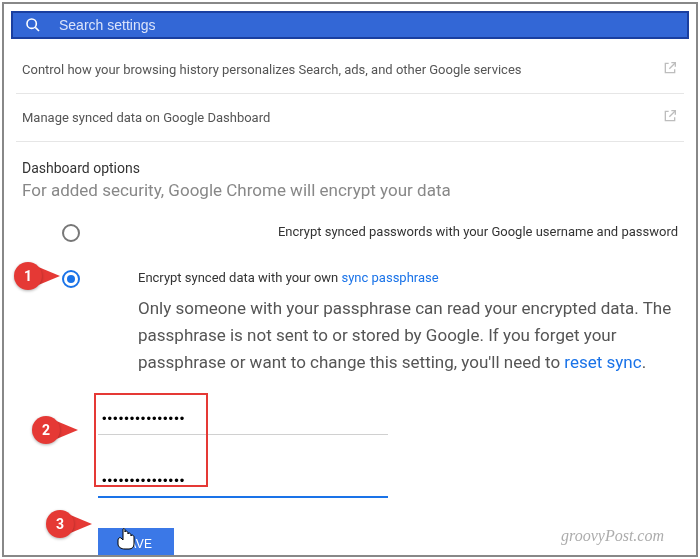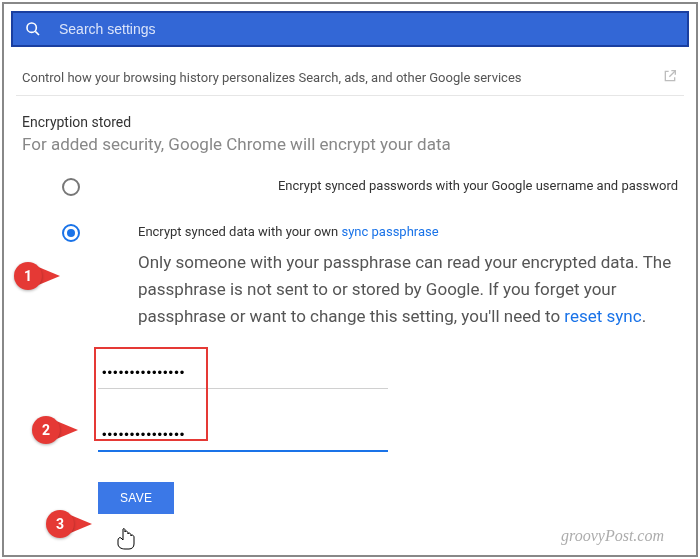--- a/index.html
+++ b/index.html
@@ -19,42 +19,42 @@
     height: 555px;
     margin: 2px;
     position: relative;
     overflow: hidden;
     background: #fff;
   }
   .search-bar {
     background: #3367d6;
     border: 2px solid #1a3fa0;
     margin: 7px;
-    height: 36px;
+    height: 28px;
     display: flex;
     align-items: center;
     padding: 0 12px;
     color: #fff;
   }
   .search-bar .icon { margin-right: 18px; display:flex; align-items:center;}
   .search-bar input {
     background: transparent;
     border: none;
     color: #fff;
     font-size: 14px;
     outline: none;
     flex: 1;
   }
   .search-bar input::placeholder { color: #dbe4fa; }
   .content {
     padding: 0 12px;
   }
   .row {
     border-bottom: 1px solid #e6e6e6;
-    padding: 14px 6px 8px 6px;
+    padding: 14px 6px 14px 6px;
     display: flex;
     align-items: center;
     justify-content: space-between;
     color: #555;
     font-size: 13px;
     gap: 48px;
   }
   .row .ext-icon { color: #bdbdbd; }
   .section-title {
     padding: 18px 6px 4px 6px;
@@ -211,22 +211,32 @@
       <span>Control how your browsing history personalizes Search, ads, and other Google services</span>
       <span class="ext-icon">
         <svg width="16" height="16" viewBox="0 0 24 24" fill="none" stroke="#bdbdbd" stroke-width="2">
           <path d="M14 4h6v6"></path>
             <path d="M20 4l-9 9"></path>
             <path d="M19 14v5H5V5h5"></path>
         </svg>
       </span>
     </div>
 
-
-    <div class="section-title">Encryption stored</div>
+    <div class="row">
+      <span>Manage synced data on Google Dashboard</span>
+      <span class="ext-icon">
+        <svg width="16" height="16" viewBox="0 0 24 24" fill="none" stroke="#bdbdbd" stroke-width="2">
+          <path d="M14 4h6v6"></path>
+            <path d="M20 4l-9 9"></path>
+            <path d="M19 14v5H5V5h5"></path>
+        </svg>
+      </span>
+    </div>
+
+    <div class="section-title">Dashboard options</div>
     <div class="section-sub">For added security, Google Chrome will encrypt your data</div>
 
     
     <div class="radio-row">
       <span class="radio"></span>
       <div class="radio-label">Encrypt synced passwords with your Google username and password</div>
     </div>
 
     <div style="height:14px;"></div>
 

